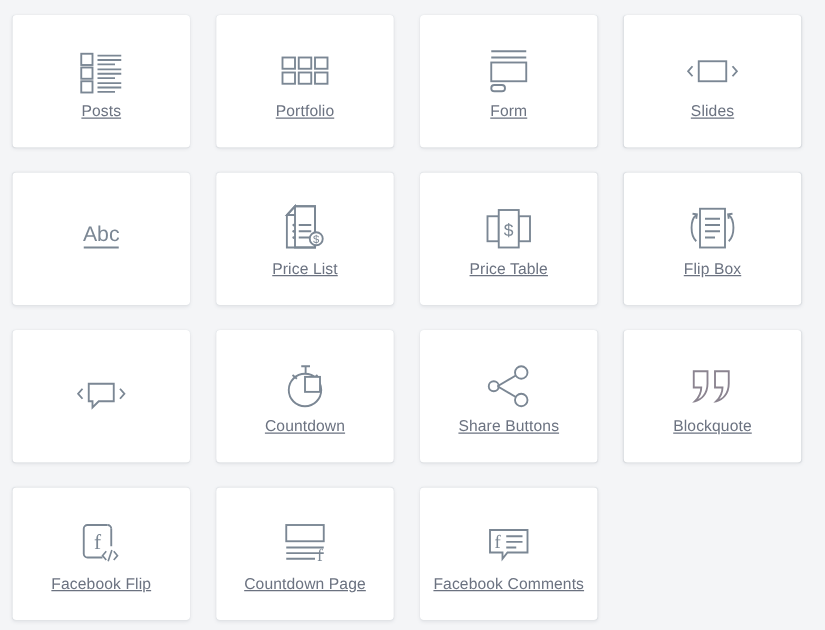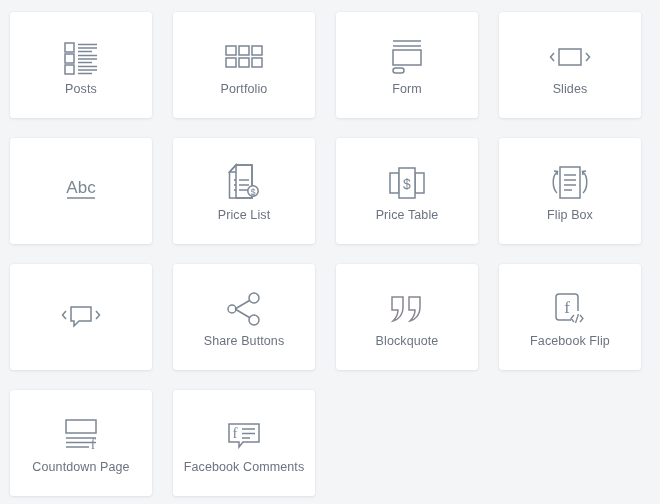--- a/index.html
+++ b/index.html
@@ -44,20 +44,21 @@
     display: block;
   }
   .widget-label {
     font-size: 12.5px;
     color: #6b7280;
     letter-spacing: 0.1px;
     text-align: right;
     line-height: 1.2;
     padding: 0 4px;
     white-space: nowrap;
+    text-decoration: underline;
   }
 </style>
 </head>
 <body>
 
 <div id="widget-grid">
 
   <div class="widget-card">
     <div class="widget-icon">
       <svg width="44" height="40" viewBox="0 0 44 40" fill="none" stroke="#7b8794" stroke-width="1.5">
@@ -174,20 +175,33 @@
   <div class="widget-card">
     <div class="widget-icon">
       <svg width="48" height="32" viewBox="0 0 48 32" fill="none" stroke="#7b8794" stroke-width="1.5">
         <path d="M14 7 L34 7 L34 21 L22 21 L17 26 L17 21 L14 21 Z"></path>
         <polyline points="9,11 5.5,15 9,19"></polyline>
         <polyline points="39,11 42.5,15 39,19"></polyline>
       </svg>
     </div>
   </div>
 
+  <div class="widget-card">
+    <div class="widget-icon">
+      <svg width="40" height="42" viewBox="0 0 40 42" fill="none" stroke="#7b8794" stroke-width="1.5">
+        <circle cx="20" cy="24" r="13"></circle>
+        <line x1="17" y1="5" x2="24" y2="5"></line>
+        <line x1="20.5" y1="5" x2="20.5" y2="11"></line>
+        <line x1="10" y1="12" x2="13.5" y2="15"></line>
+        <line x1="30" y1="12" x2="26.5" y2="15"></line>
+        <rect x="20" y="13.5" width="12" height="12" fill="#ffffff"></rect>
+      </svg>
+    </div>
+    <div class="widget-label">Countdown</div>
+  </div>
 
   <div class="widget-card">
     <div class="widget-icon">
       <svg width="40" height="38" viewBox="0 0 40 38" fill="none" stroke="#7b8794" stroke-width="1.5">
         <line x1="11" y1="19" x2="28" y2="9"></line>
         <line x1="11" y1="19" x2="28" y2="29"></line>
         <circle cx="8" cy="19" r="4"></circle>
         <circle cx="30" cy="8" r="5" fill="#ffffff"></circle>
         <circle cx="30" cy="30" r="5" fill="#ffffff"></circle>
       </svg>

